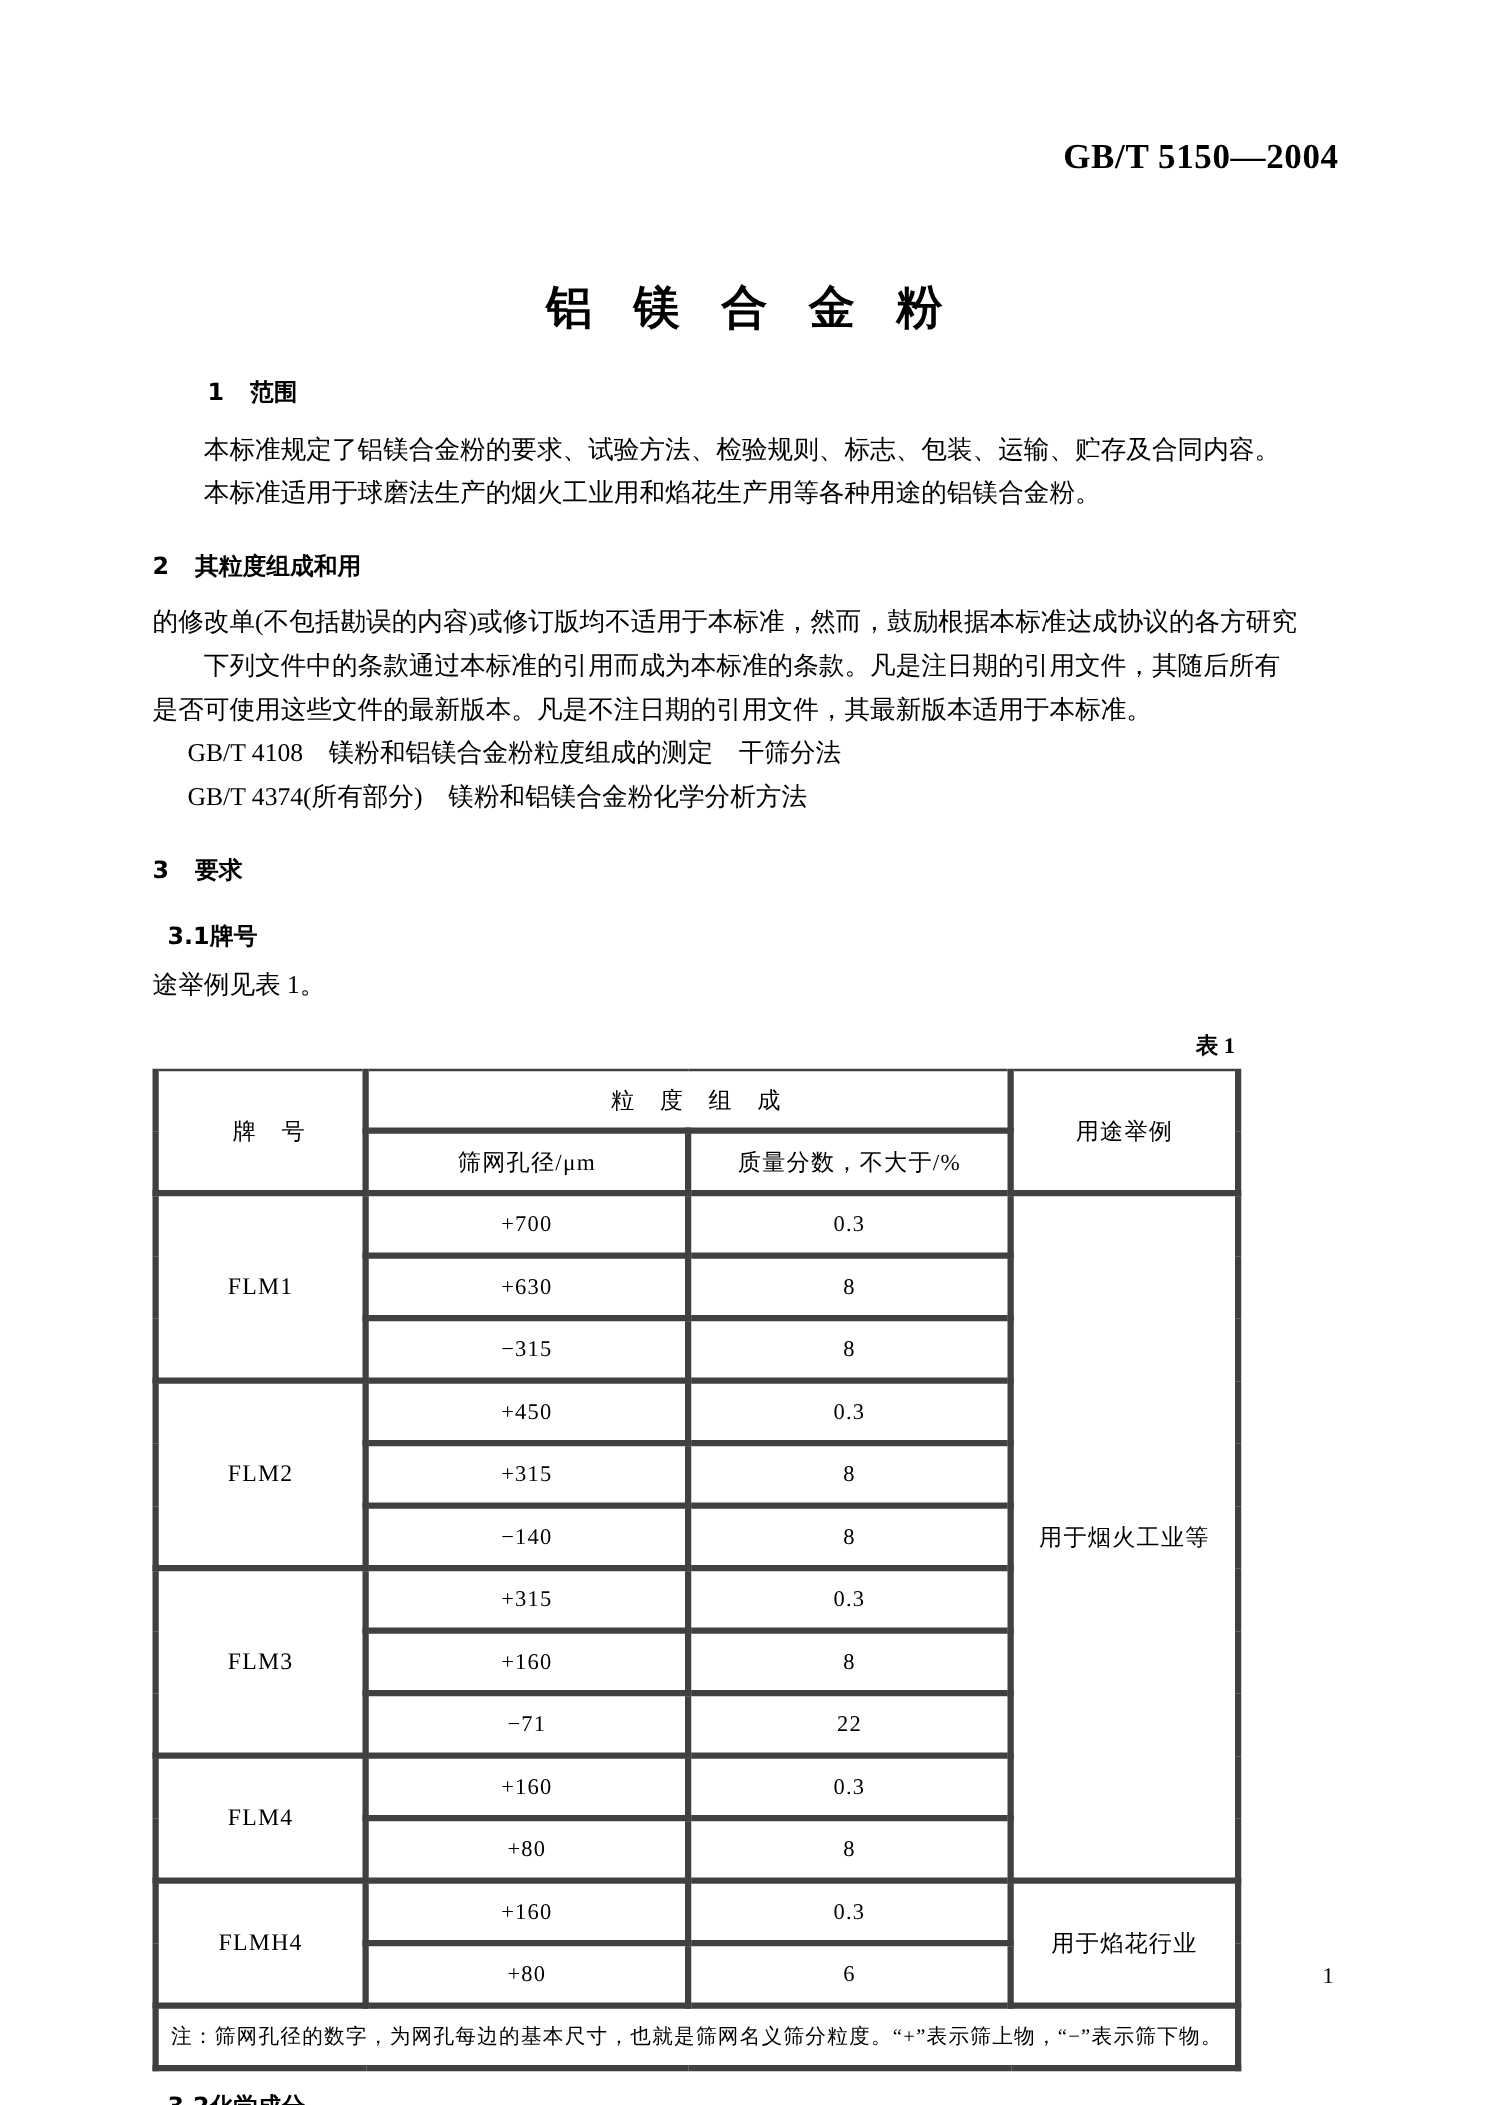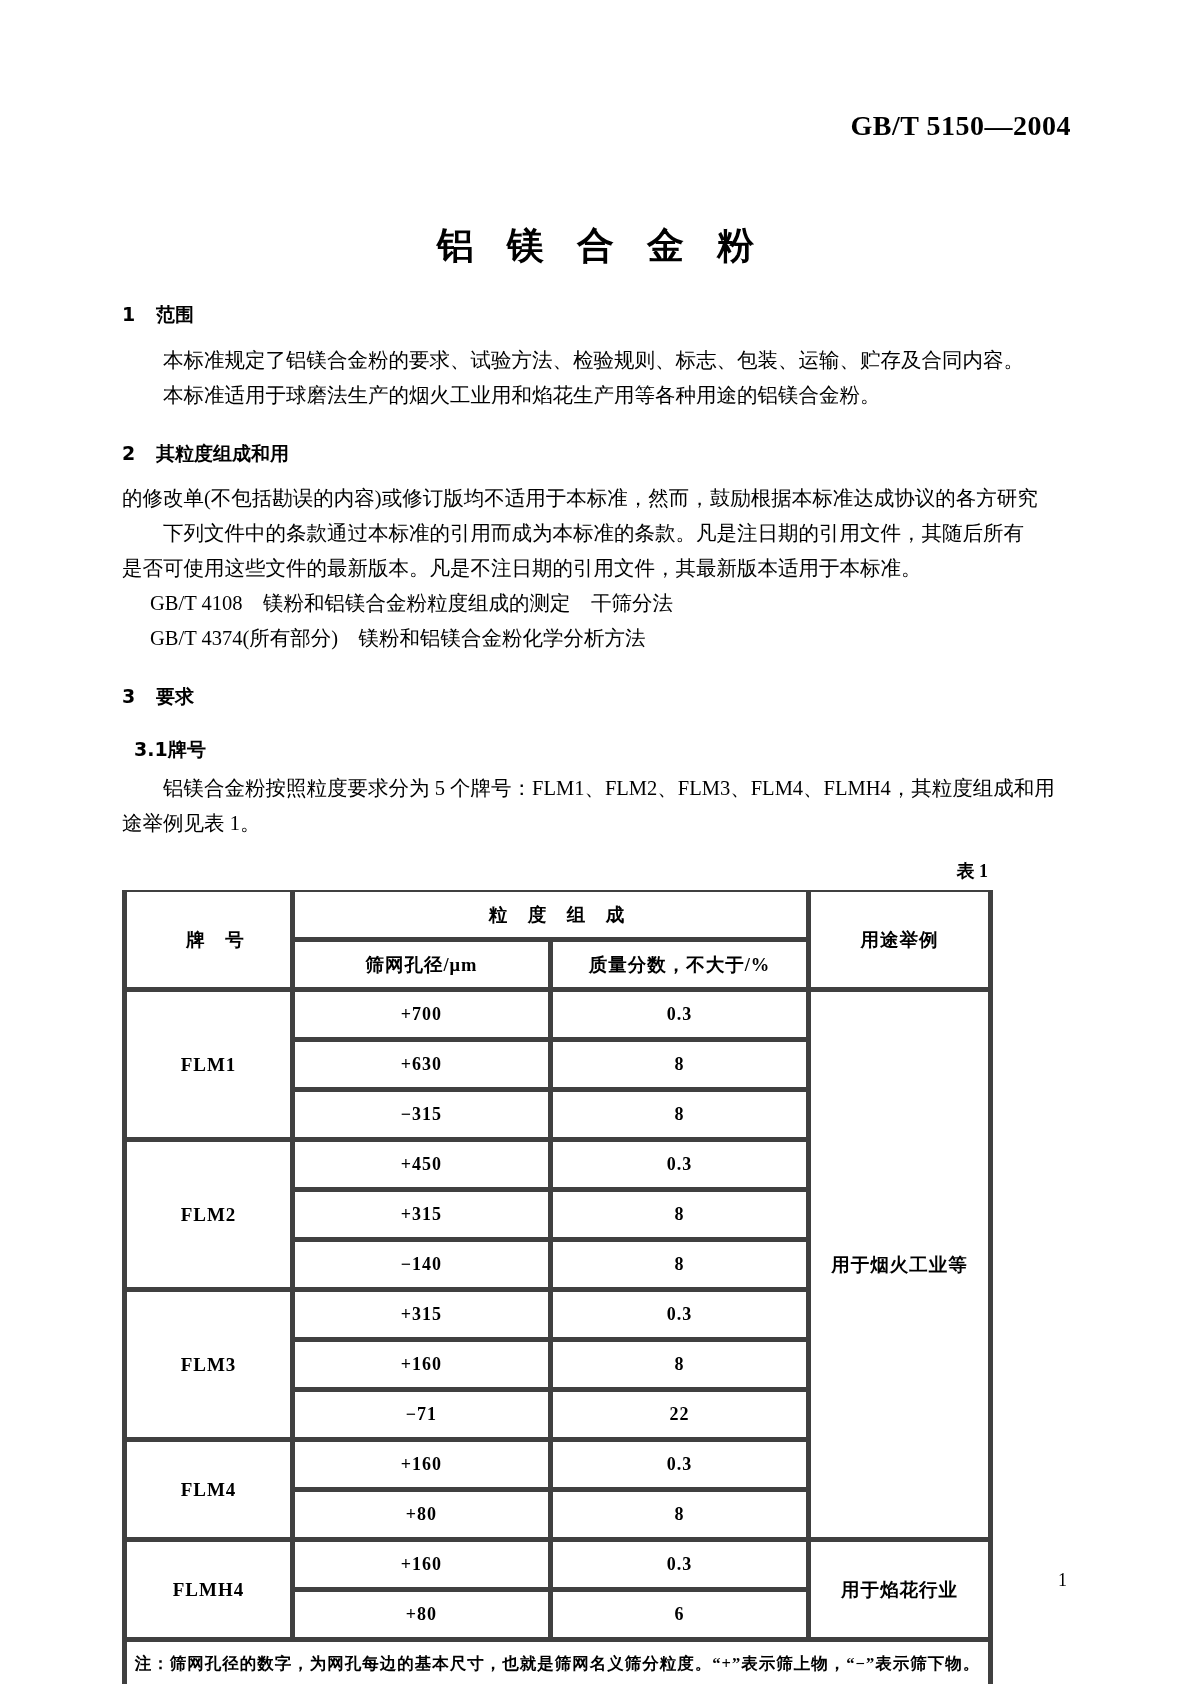--- a/index.html
+++ b/index.html
@@ -57,21 +57,21 @@
     font-weight: bold;
     margin: 0;
     padding: 0;
     line-height: 1.5;
     white-space: nowrap;
   }
   .clause-head .num {
     display: inline-block;
     min-width: 34px;
   }
-  .h1 { margin-top: 0px; margin-bottom: 14px; }
+  .h1 { margin-top: 0px; margin-bottom: 14px; margin-left: 44px; }
   .h-sec { margin-top: 26px; margin-bottom: 14px; }
   .h-sub { margin-top: 24px; margin-bottom: 8px; margin-left: 12px; }
   p.body {
     margin: 0;
     font-size: 20.5px;
     line-height: 35px;
     text-align: justify;
     letter-spacing: 0px;
     white-space: nowrap;
   }
@@ -95,21 +95,21 @@
   table.t1 {
     border-collapse: collapse;
     width: 866px;
     table-layout: fixed;
     font-size: 18px;
   }
   table.t1 td, table.t1 th {
     border: 5px solid #404040;
     text-align: center;
     vertical-align: middle;
-    font-weight: bold;
+    font-weight: normal;
     padding: 0;
     height: 45px;
     letter-spacing: 1px;
   }
   table.t1 .outer-top td { border-top-width: 2px; }
   table.t1 td.head {
     font-family: "Liberation Serif", serif;
     font-size: 18.5px;
   }
   td.brand-head {
@@ -177,21 +177,20 @@
     <p class="ref">GB/T 4108　镁粉和铝镁合金粉粒度组成的测定　干筛分法</p>
     <p class="ref">GB/T 4374(所有部分)　镁粉和铝镁合金粉化学分析方法</p>
 
     <div class="clause-head h-sec">
       <span class="num">3</span><span>要求</span>
     </div>
 
     <div class="clause-head h-sub">
       <span class="num">3.1</span><span>牌号</span>
     </div>
-    <p class="body indent">铝镁合金粉按照粒度要求分为 5 个牌号：FLM1、FLM2、FLM3、FLM4、FLMH4，其粒度组成和用</p>
     <p class="body">途举例见表 1。</p>
 
     <div class="table-caption">表 1</div>
     <table class="t1">
       <colgroup>
         <col class="col-a">
           <col class="col-b">
           <col class="col-c">
           <col class="col-d">
       </colgroup>

